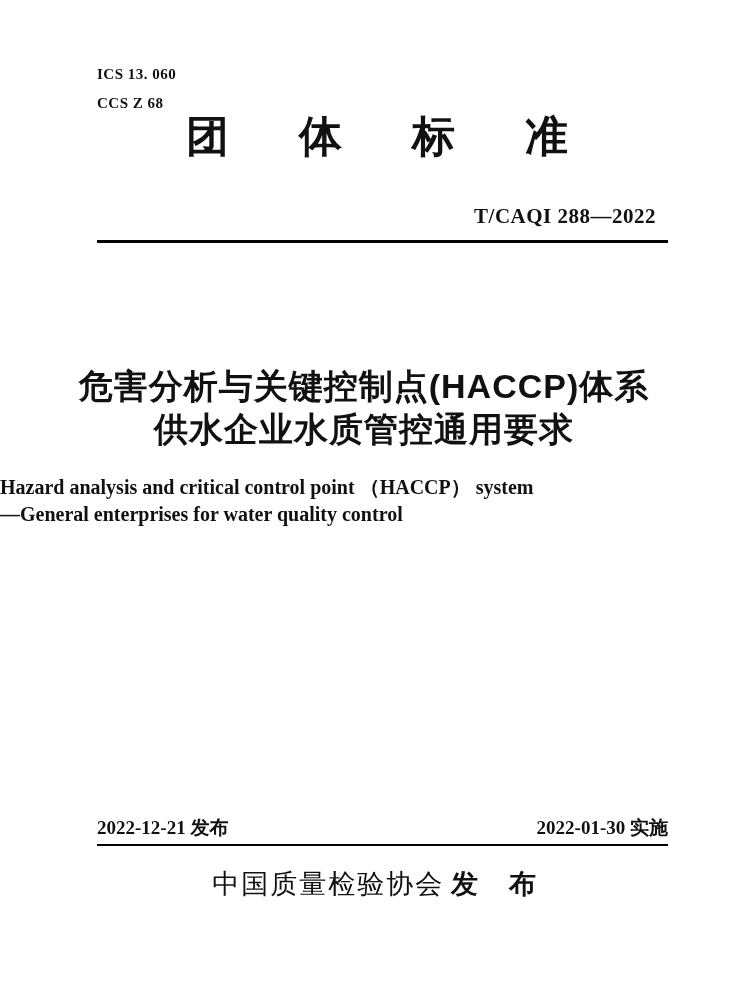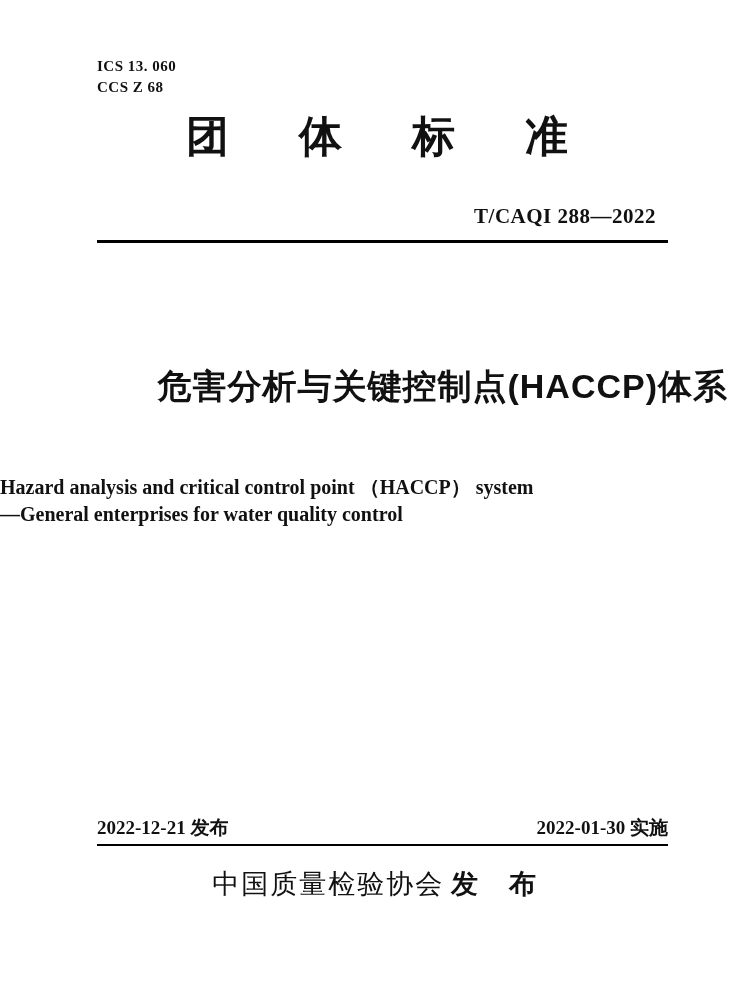--- a/index.html
+++ b/index.html
@@ -20,21 +20,21 @@
   .ics-block {
     position: absolute;
     left: 97px;
     top: 56px;
     font-family: "Liberation Serif", serif;
     font-weight: bold;
     font-size: 15px;
     line-height: 21px;
     letter-spacing: 0.5px;
   }
-  .ics-block div { white-space: pre; }
+  .ics-block div { white-space: pre; margin-top: 8px; }
   .doc-type {
     position: absolute;
     left: 186px;
     top: 111px;
     width: 382px;
     display: flex;
     justify-content: space-between;
     font-family: "Liberation Sans", sans-serif;
     font-weight: bold;
     font-size: 43px;
@@ -55,21 +55,21 @@
     width: 571px;
     background: #000000;
   }
   .rule-top { top: 240px; height: 3px; }
   .rule-bottom { top: 844px; height: 2px; }
   .title-cn {
     position: absolute;
     left: 0;
     top: 365px;
     width: 728px;
-    text-align: right;
+    text-align: center;
     font-family: "Liberation Sans", sans-serif;
     font-weight: bold;
     font-size: 34px;
     line-height: 43px;
     letter-spacing: 1px;
   }
   .title-en {
     position: absolute;
     left: 0;
     top: 474px;
@@ -129,20 +129,21 @@
     <span>标</span>
     <span>准</span>
   </div>
 
   <div class="std-number">T/CAQI 288—2022</div>
 
   <div class="rule rule-top"></div>
 
   <div class="title-cn">
     <div>危害分析与关键控制点(HACCP)体系</div>
+    <div>供水企业水质管控通用要求</div>
   </div>
 
   <div class="title-en">
     <div>Hazard analysis and critical control point （HACCP） system</div>
     <div>—General enterprises for water quality control</div>
   </div>
 
   <div class="dates-row">
     <span>2022-12-21 发布</span>
     <span>2022-01-30 实施</span>

